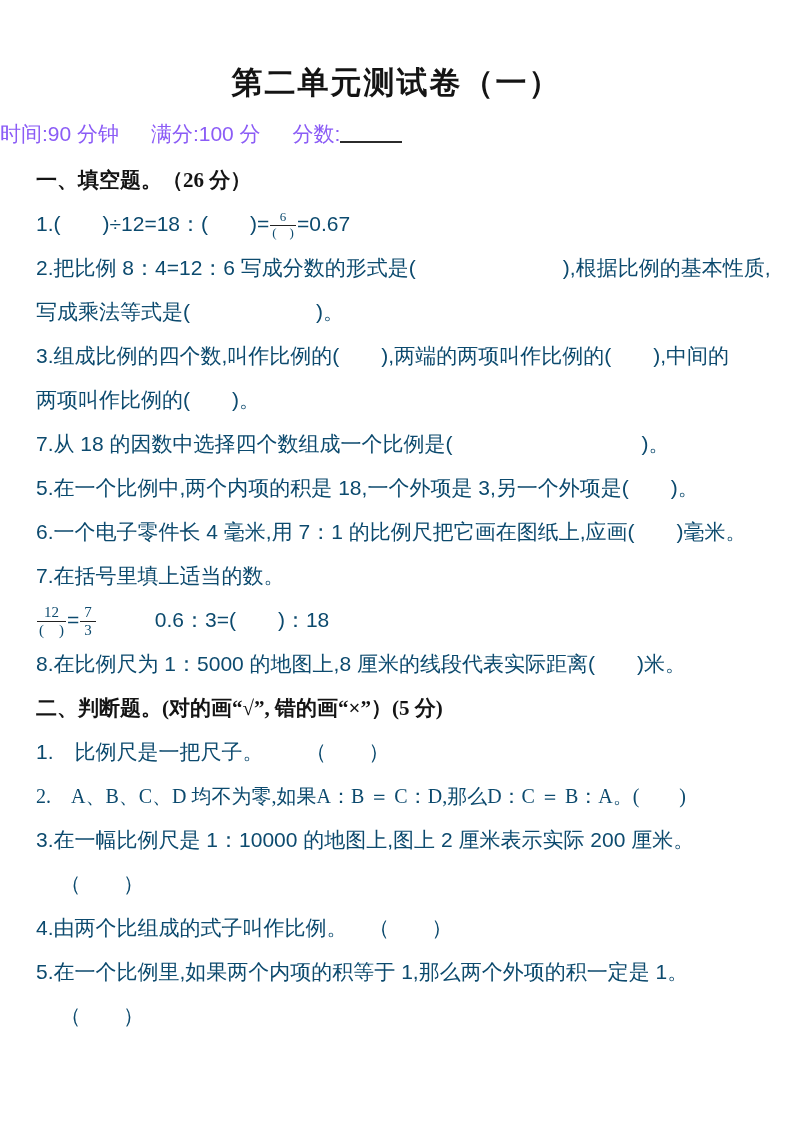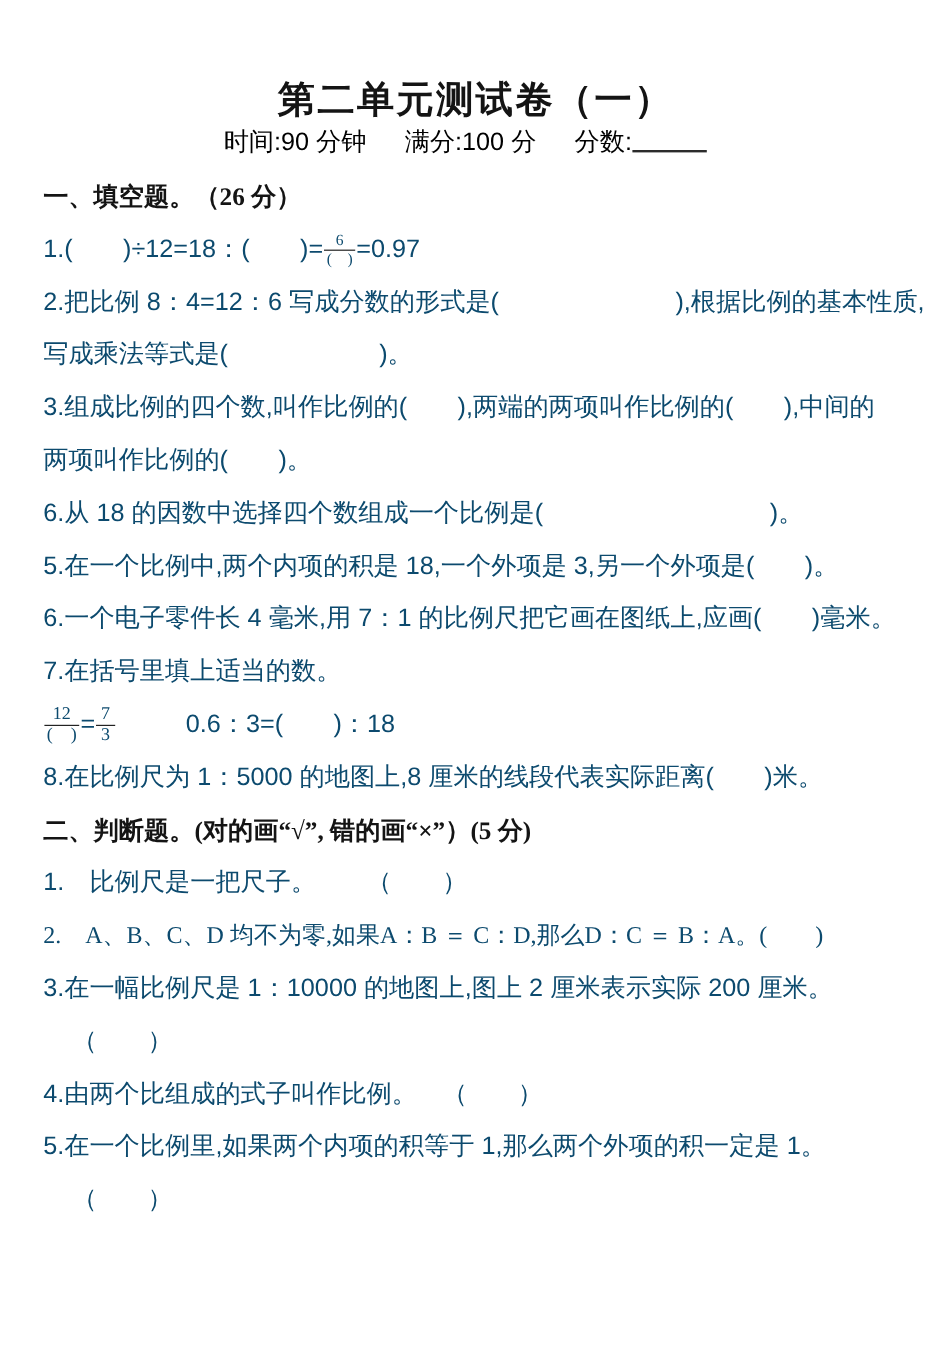--- a/index.html
+++ b/index.html
@@ -14,24 +14,25 @@
   .title {
     margin-top:62px;
     text-align:center;
     font-family:"Liberation Serif","DejaVu Serif",serif;
     font-size:31px;
     font-weight:600;
     letter-spacing:2px;
     color:#141414;
   }
   .meta {
+    margin-top:16px;
     padding-right:18px;
-    text-align:center;
+    text-align:left;
     font-size:21px;
-    color:#000000;
+    color:#8b5cf6;
     font-weight:500;
   }
   .meta .seg { margin-left:26px; }
   .meta .seg:first-child { margin-left:0; }
   .score-line {
     display:inline-block;
     width:62px; height:3px;
     border-bottom:2px solid #2b2b2b;
     vertical-align:-2px;
   }
@@ -73,29 +74,29 @@
   <div class="meta">
     <span class="seg">时间:90 分钟</span>
     <span class="seg">满分:100 分</span>
     <span class="seg">分数:</span><span class="score-line"></span>
   </div>
 
   <div class="body-lines">
 
     <div class="line sect">一、填空题。（26 分）</div>
 
-    <div class="line"><span>1.(　　)÷12=18：(　　)=</span><span class="frac"><span class="num">6</span><span class="den">(　)</span></span><span>=0.97</span></div>
+    <div class="line"><span>1.(　　)÷12=18：(　　)=</span><span class="frac"><span class="num">6</span><span class="den">(　)</span></span><span>=0.67</span></div>
 
     <div class="line">2.把比例 8：4=12：6 写成分数的形式是(　　　　　　　),根据比例的基本性质,</div>
     <div class="line">写成乘法等式是(　　　　　　)。</div>
 
     <div class="line">3.组成比例的四个数,叫作比例的(　　),两端的两项叫作比例的(　　),中间的</div>
     <div class="line">两项叫作比例的(　　)。</div>
 
-    <div class="line">6.从 18 的因数中选择四个数组成一个比例是(　　　　　　　　　)。</div>
+    <div class="line">7.从 18 的因数中选择四个数组成一个比例是(　　　　　　　　　)。</div>
     <div class="line">5.在一个比例中,两个内项的积是 18,一个外项是 3,另一个外项是(　　)。</div>
     <div class="line">6.一个电子零件长 4 毫米,用 7：1 的比例尺把它画在图纸上,应画(　　)毫米。</div>
 
     <div class="line">7.在括号里填上适当的数。</div>
 
     <div class="line"><span class="frac frac-md"><span class="num">12</span><span class="den">(　)</span></span><span>=</span><span class="frac frac-md"><span class="num">7</span><span class="den">3</span></span><span class="q7gap"></span><span>0.6：3=(　　)：18</span></div>
 
     <div class="line">8.在比例尺为 1：5000 的地图上,8 厘米的线段代表实际距离(　　)米。</div>
 
     <div class="line sect">二、判断题。(对的画“√”, 错的画“×”）(5 分)</div>

